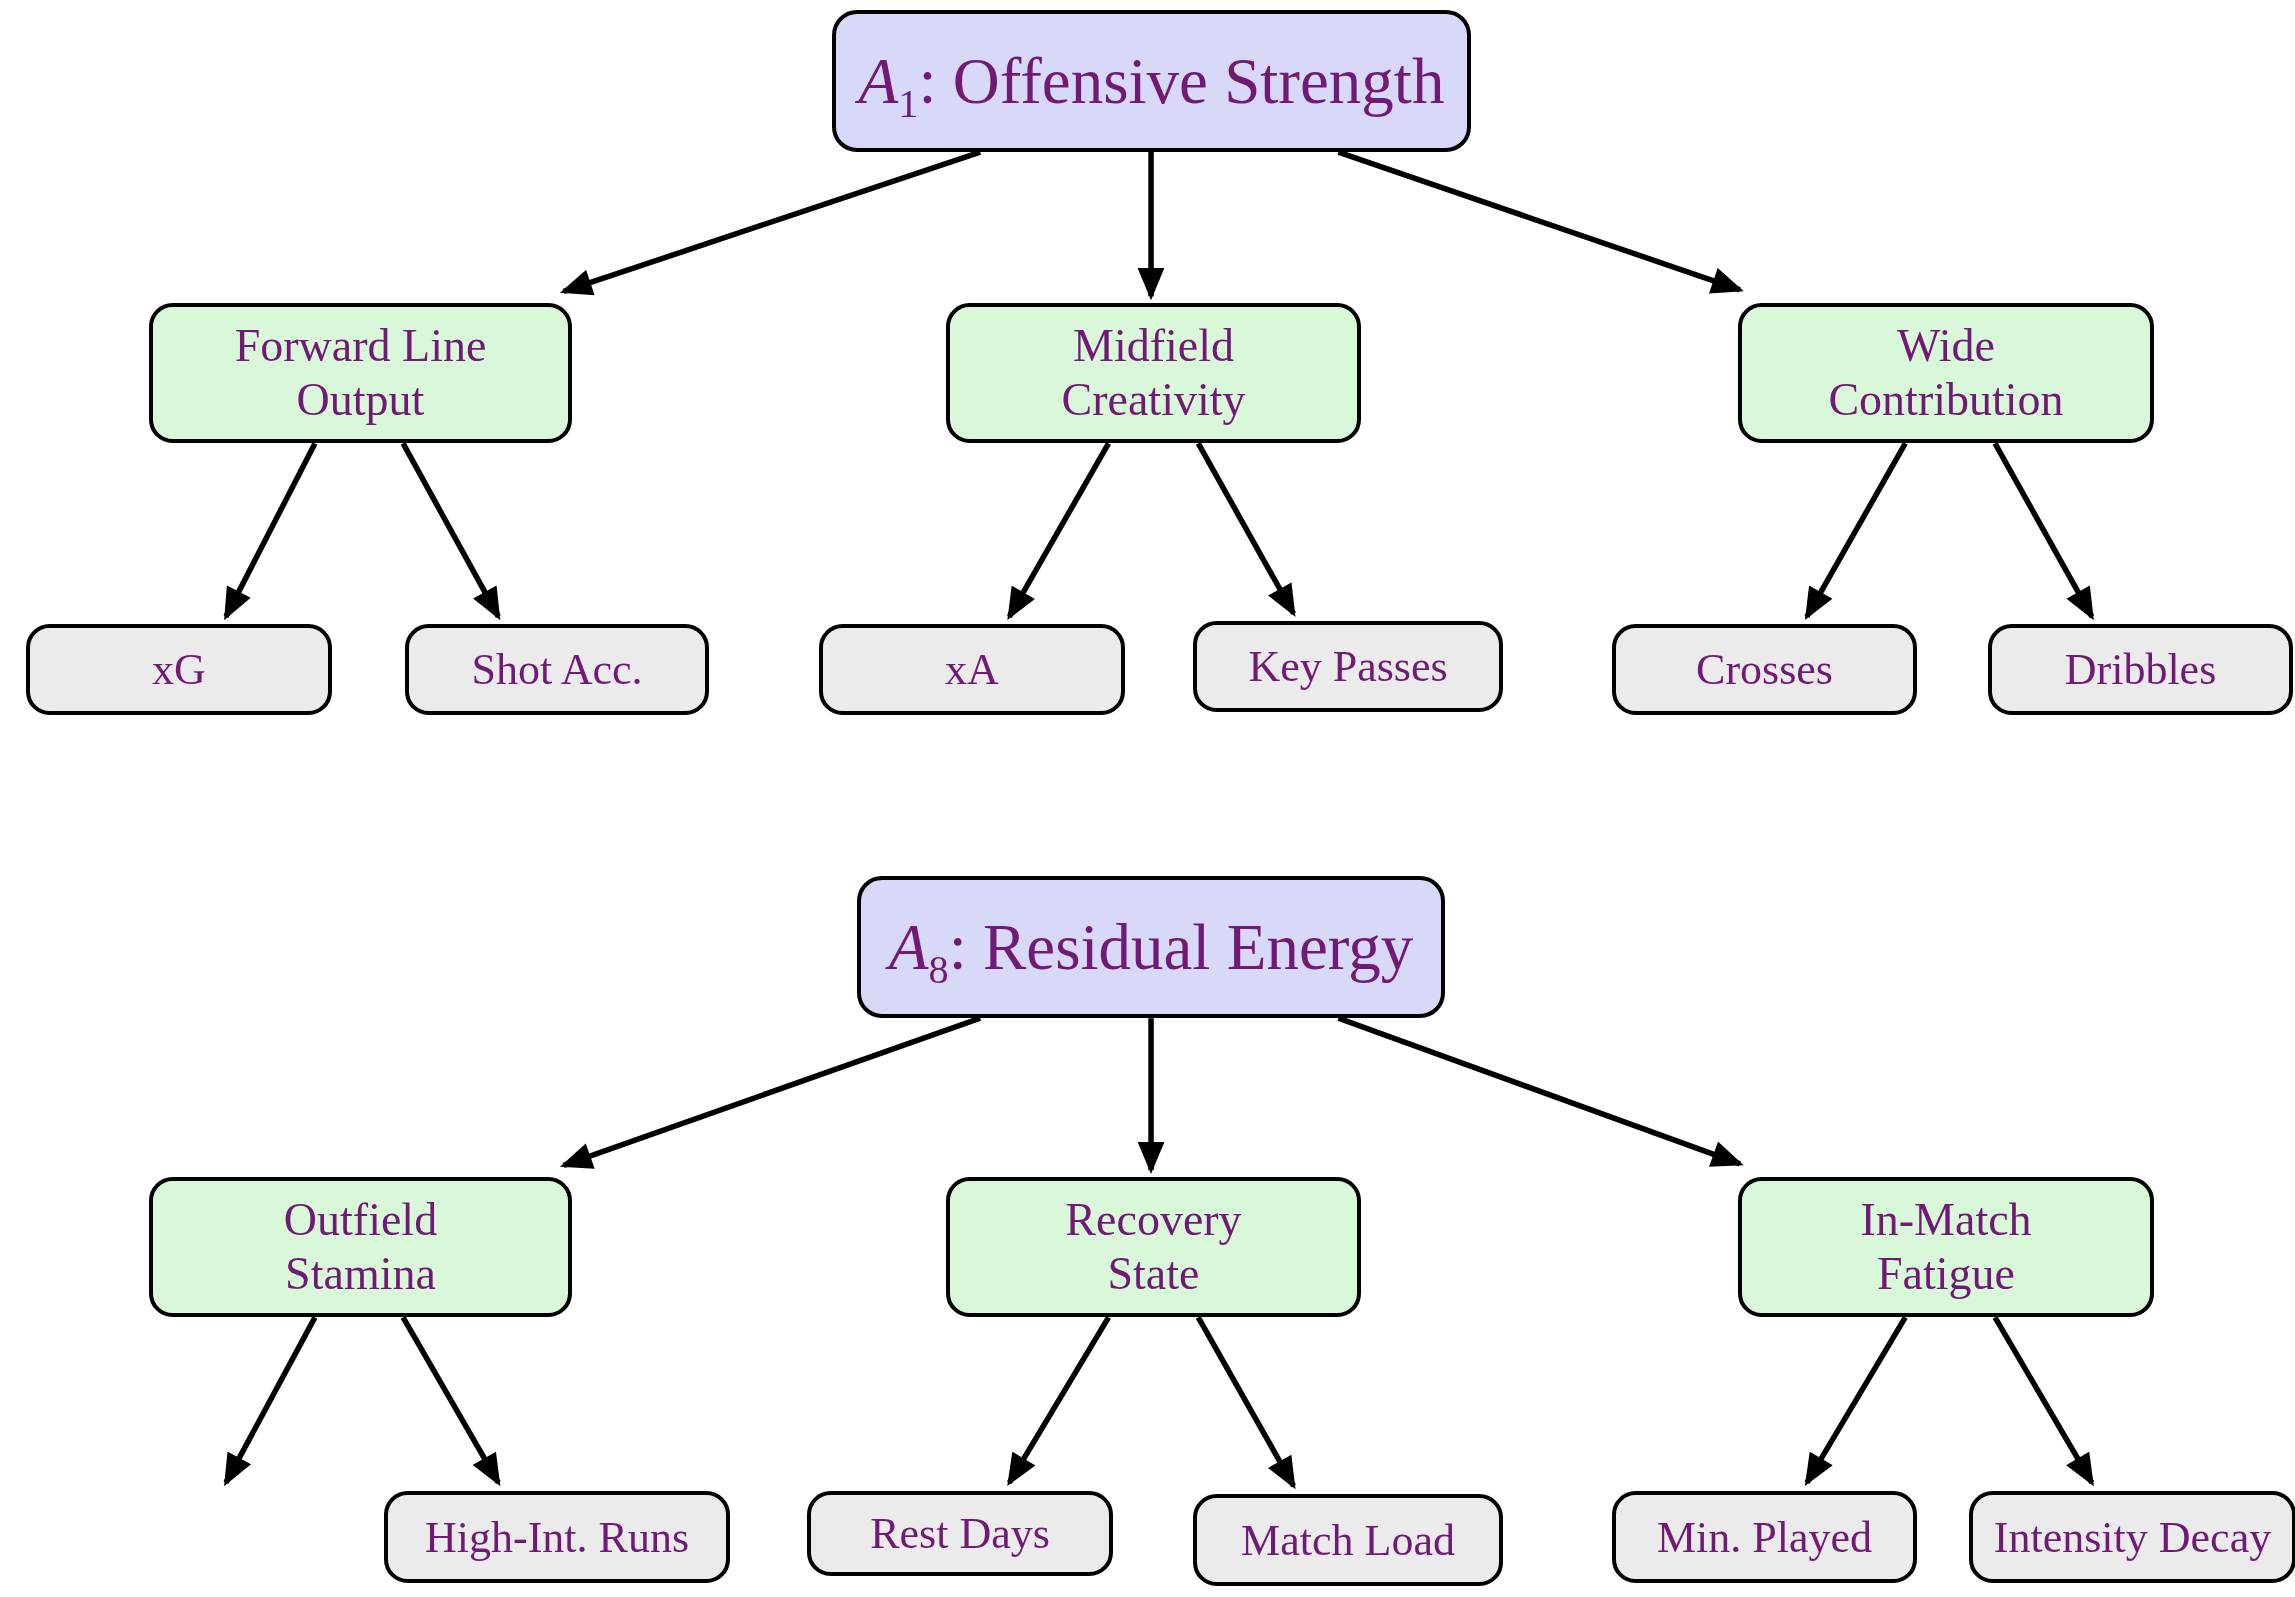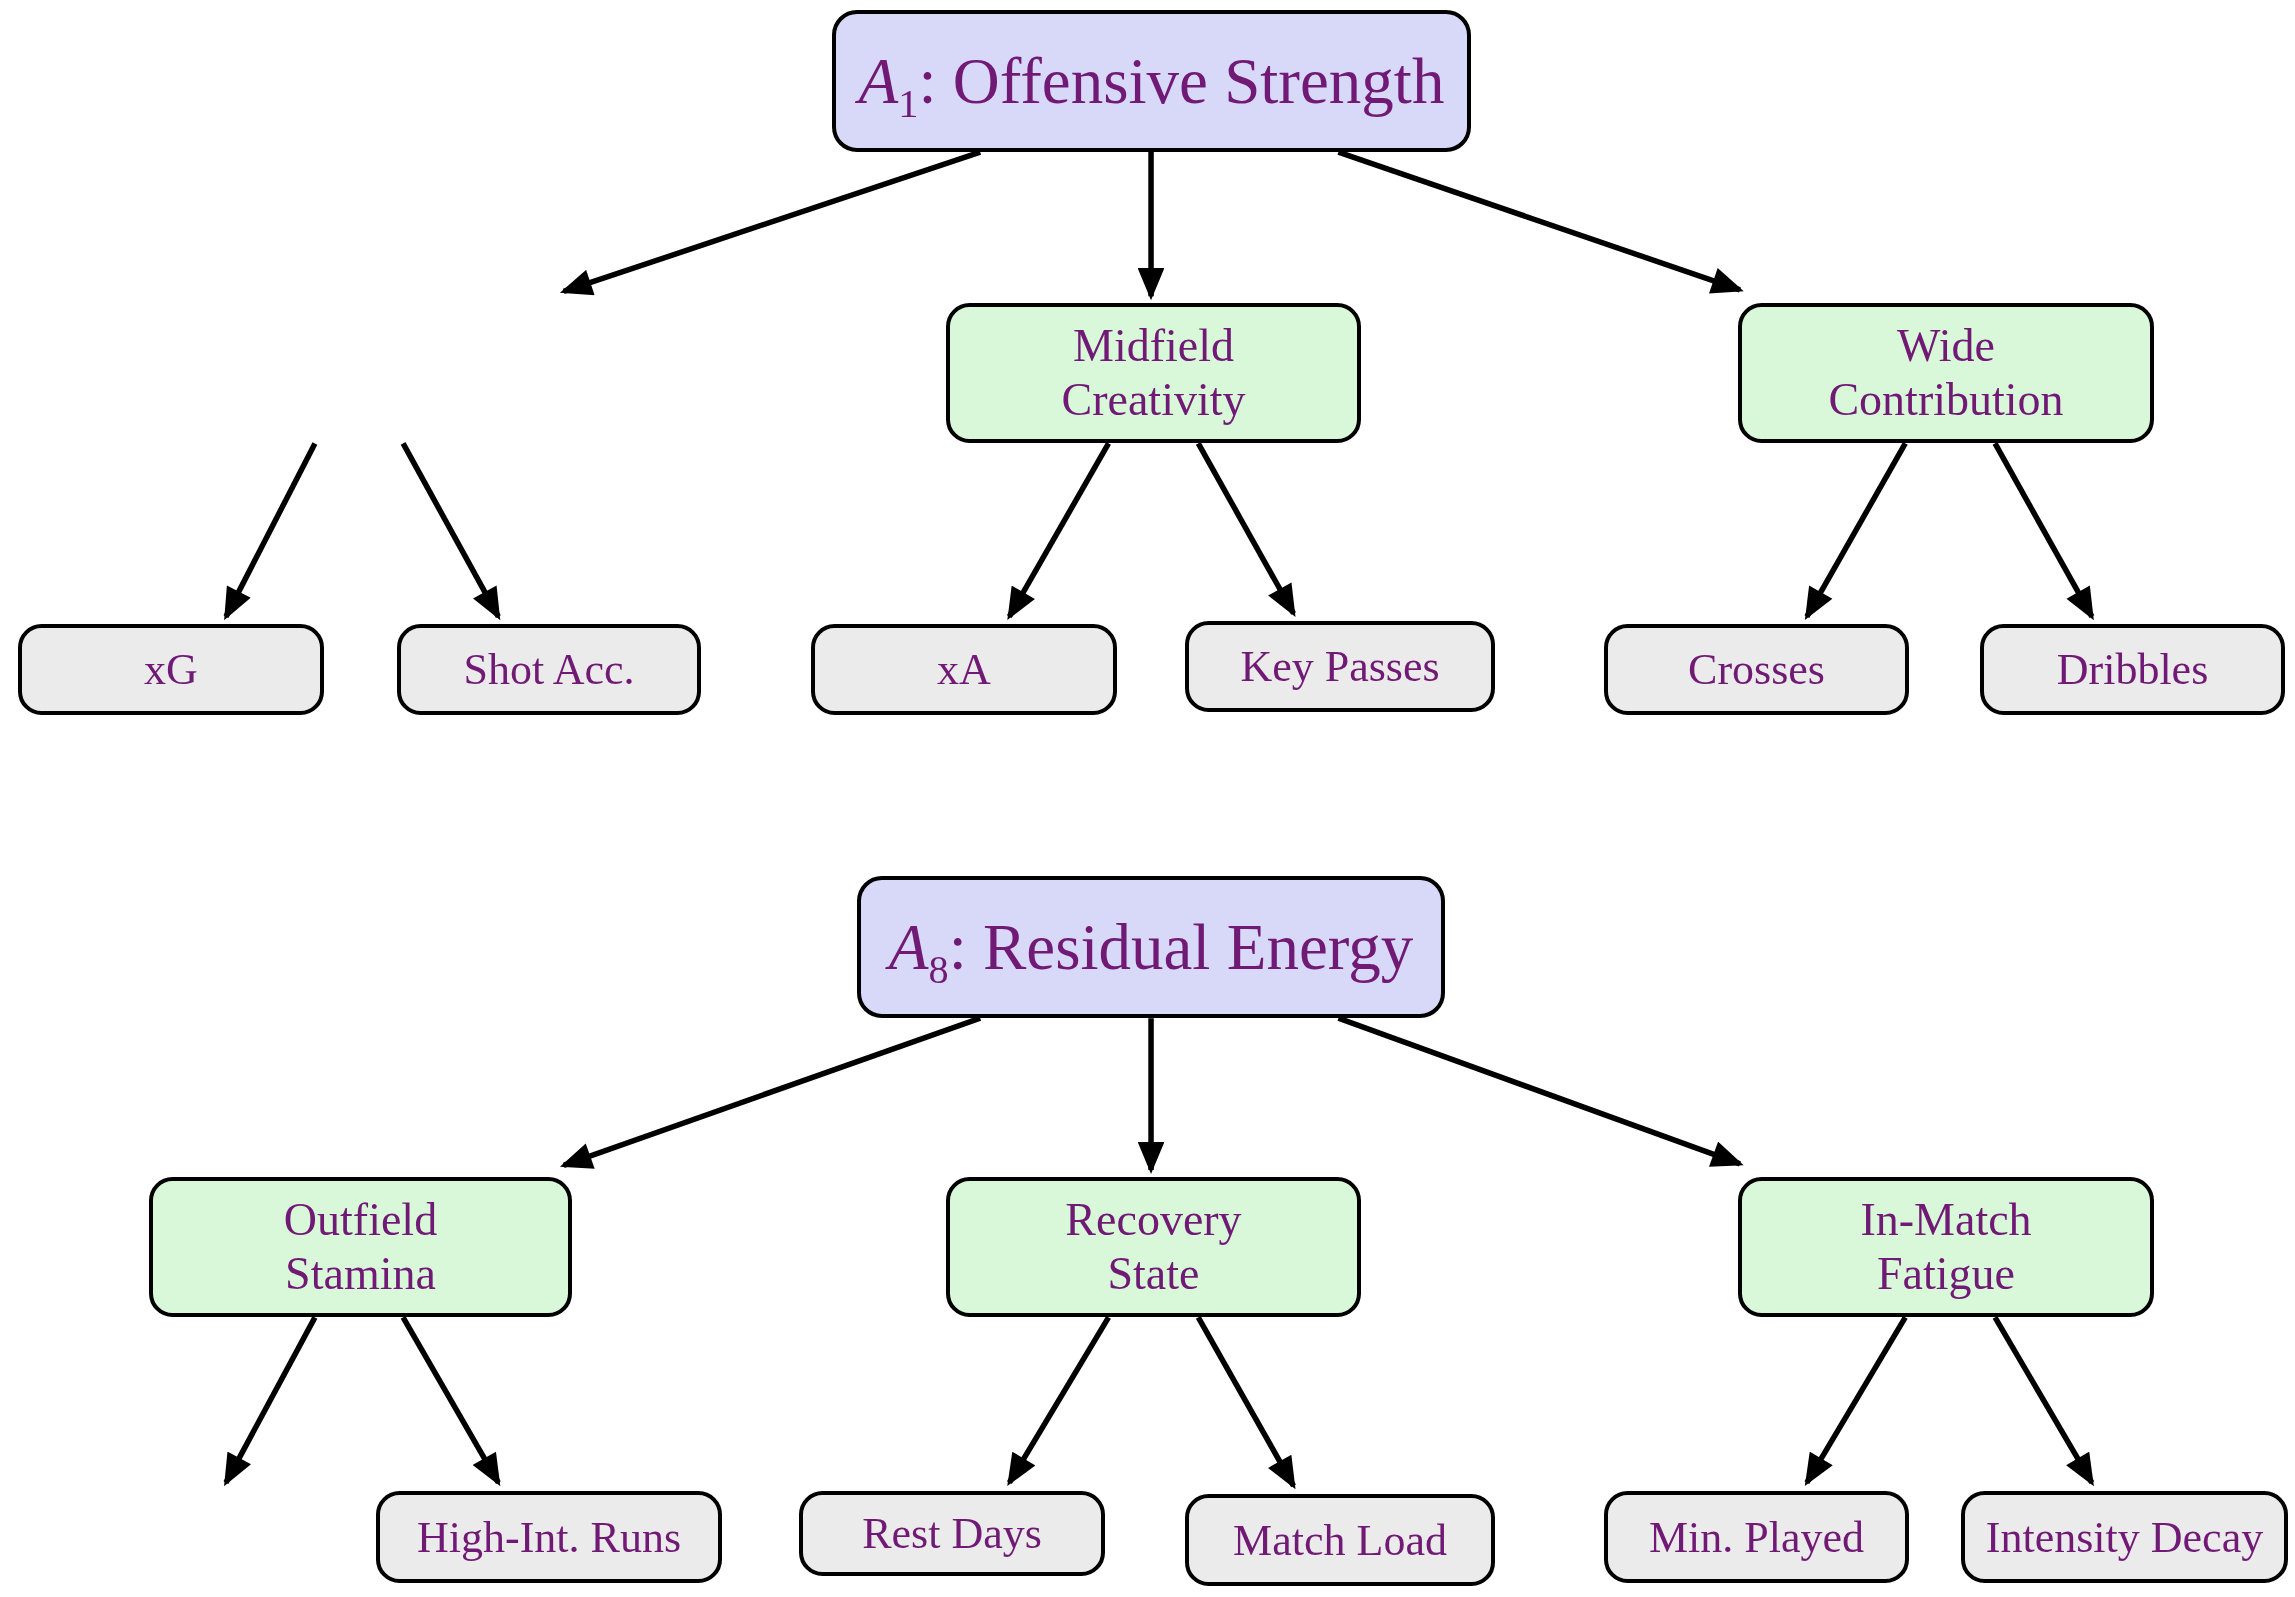--- a/index.html
+++ b/index.html
@@ -18,21 +18,21 @@
   .root{
     background:var(--root-fill,#d8d8f8);
     border-radius:25px;font-size:65px;
   }
   .branch{
     background:var(--branch-fill,#d9f8d9);
     border-radius:23.6px;font-size:46px;line-height:1.18;
   }
   .leaf{
     background:var(--leaf-fill,#ebebeb);
-    border-radius:23.6px;font-size:44px;
+    border-radius:23.6px;font-size:44px;margin-left:8px;
   }
   .label{white-space:pre-line;}
   .root .label{white-space:nowrap;}
   .mvar{font-style:italic;}
   .root sub{font-size:0.62em;line-height:0;}
 </style>
 </head>
 <body>
 
 <div class="canvas">
@@ -64,20 +64,24 @@
     <line x1="1408" y1="1673" x2="1282" y2="1883" marker-end="url(#ah)"></line>
     <line x1="1522" y1="1673" x2="1643" y2="1887" marker-end="url(#ah)"></line>
     <line x1="2420" y1="1673" x2="2295" y2="1883" marker-end="url(#ah)"></line>
     <line x1="2534" y1="1673" x2="2657" y2="1883" marker-end="url(#ah)"></line>
   </svg>
 
   <div class="node root" style="left:832px;top:10.2px;width:639px;height:142px">
     <span class="label"><i class="mvar">A</i><sub>1</sub><span>: Offensive Strength</span></span>
   </div>
 
+  <div class="node branch" style="left:149px;top:303px;width:423px;height:140px">
+    <span class="label">Forward Line
+Output</span>
+  </div>
   <div class="node branch" style="left:1738px;top:303px;width:416px;height:140px">
     <span class="label">Wide
 Contribution</span>
   </div>
   <div class="node branch" style="left:946px;top:303px;width:415px;height:140px">
     <span class="label">Midfield
 Creativity</span>
   </div>
 
   <div class="node leaf" style="left:18px;top:624px;width:306px;height:91px">

